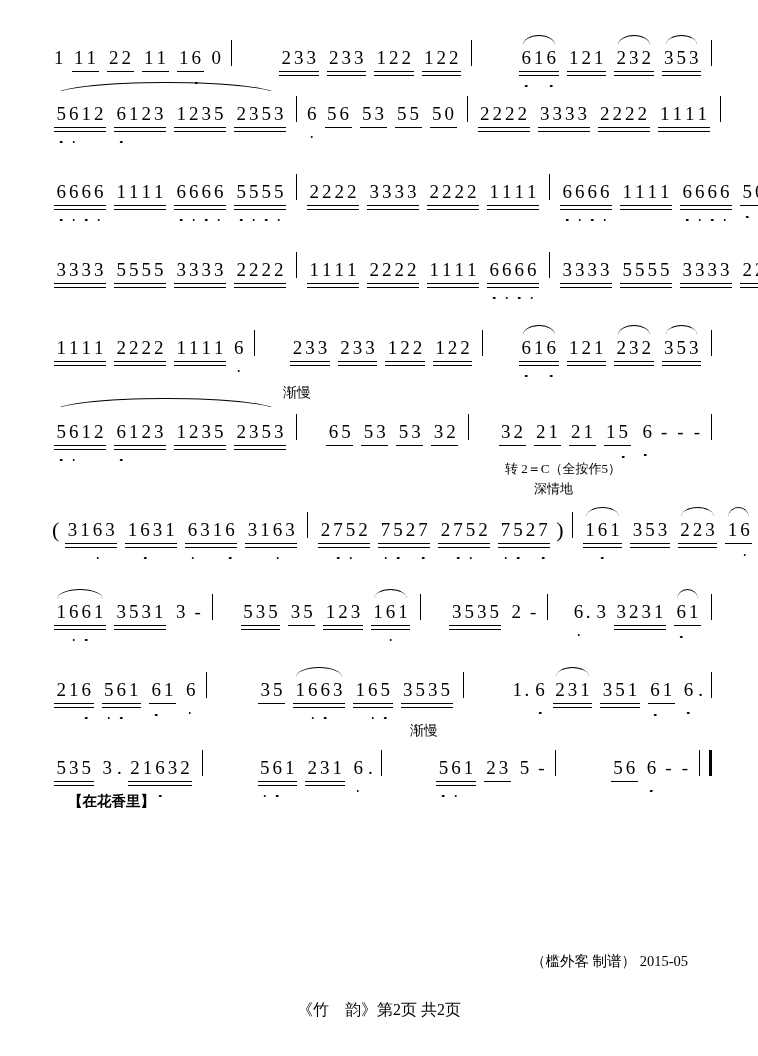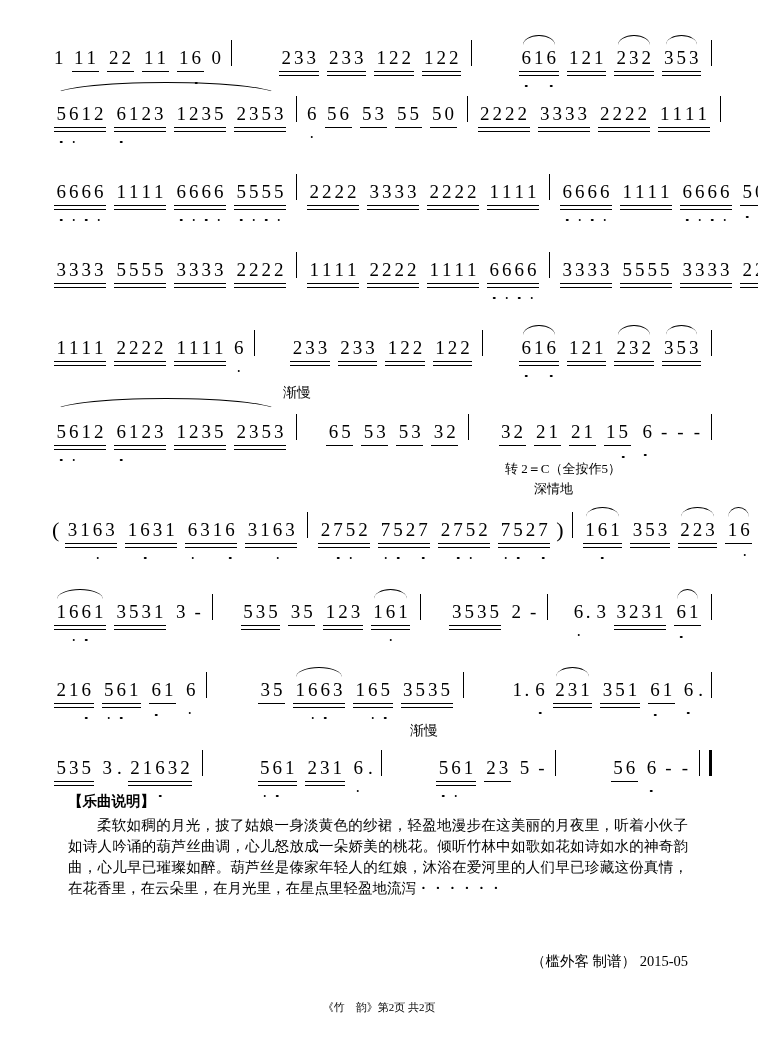--- a/index.html
+++ b/index.html
@@ -175,21 +175,21 @@
     right: 70px;
     top: 952px;
     font-size: 14.5px;
   }
   .footer {
     position: absolute;
     left: 0;
     right: 0;
     top: 1000px;
     text-align: center;
-    font-size: 11px;
+    font-size: 16px;
   }
 </style>
 </head>
 <body>
 
 <div class="page">
 
   <div class="score">
 
     <div class="sysrow" style="height:64px; top:0;">
@@ -1153,21 +1153,20 @@
           <span class="dash">-</span>
           <span class="bar"></span>
           <span class="barthick"></span>
         </div>
       </div>
     </div>
 
   </div>
 
   <div class="notes-block">
-    <div class="notes-title">【乐曲说明】</div>
-    <div class="notes-body">柔软如稠的月光，披了姑娘一身淡黄色的纱裙，轻盈地漫步在这美丽的月夜里，听着小伙子如诗人吟诵的葫芦丝曲调，心儿怒放成一朵娇美的桃花。倾听竹林中如歌如花如诗如水的神奇韵曲，心儿早已璀璨如醉。葫芦丝是傣家年轻人的红娘，沐浴在爱河里的人们早已珍藏这份真情，在花香里，在云朵里，在月光里，在星点里轻盈地流泻・・・・・・</div>
+    <div class="notes-title">【在花香里】</div>
   </div>
 
   <div class="credit">（槛外客 制谱） 2015-05</div>
 
   <div class="footer">《竹　韵》第2页 共2页</div>
 
 </div>
 
 </body></html>

